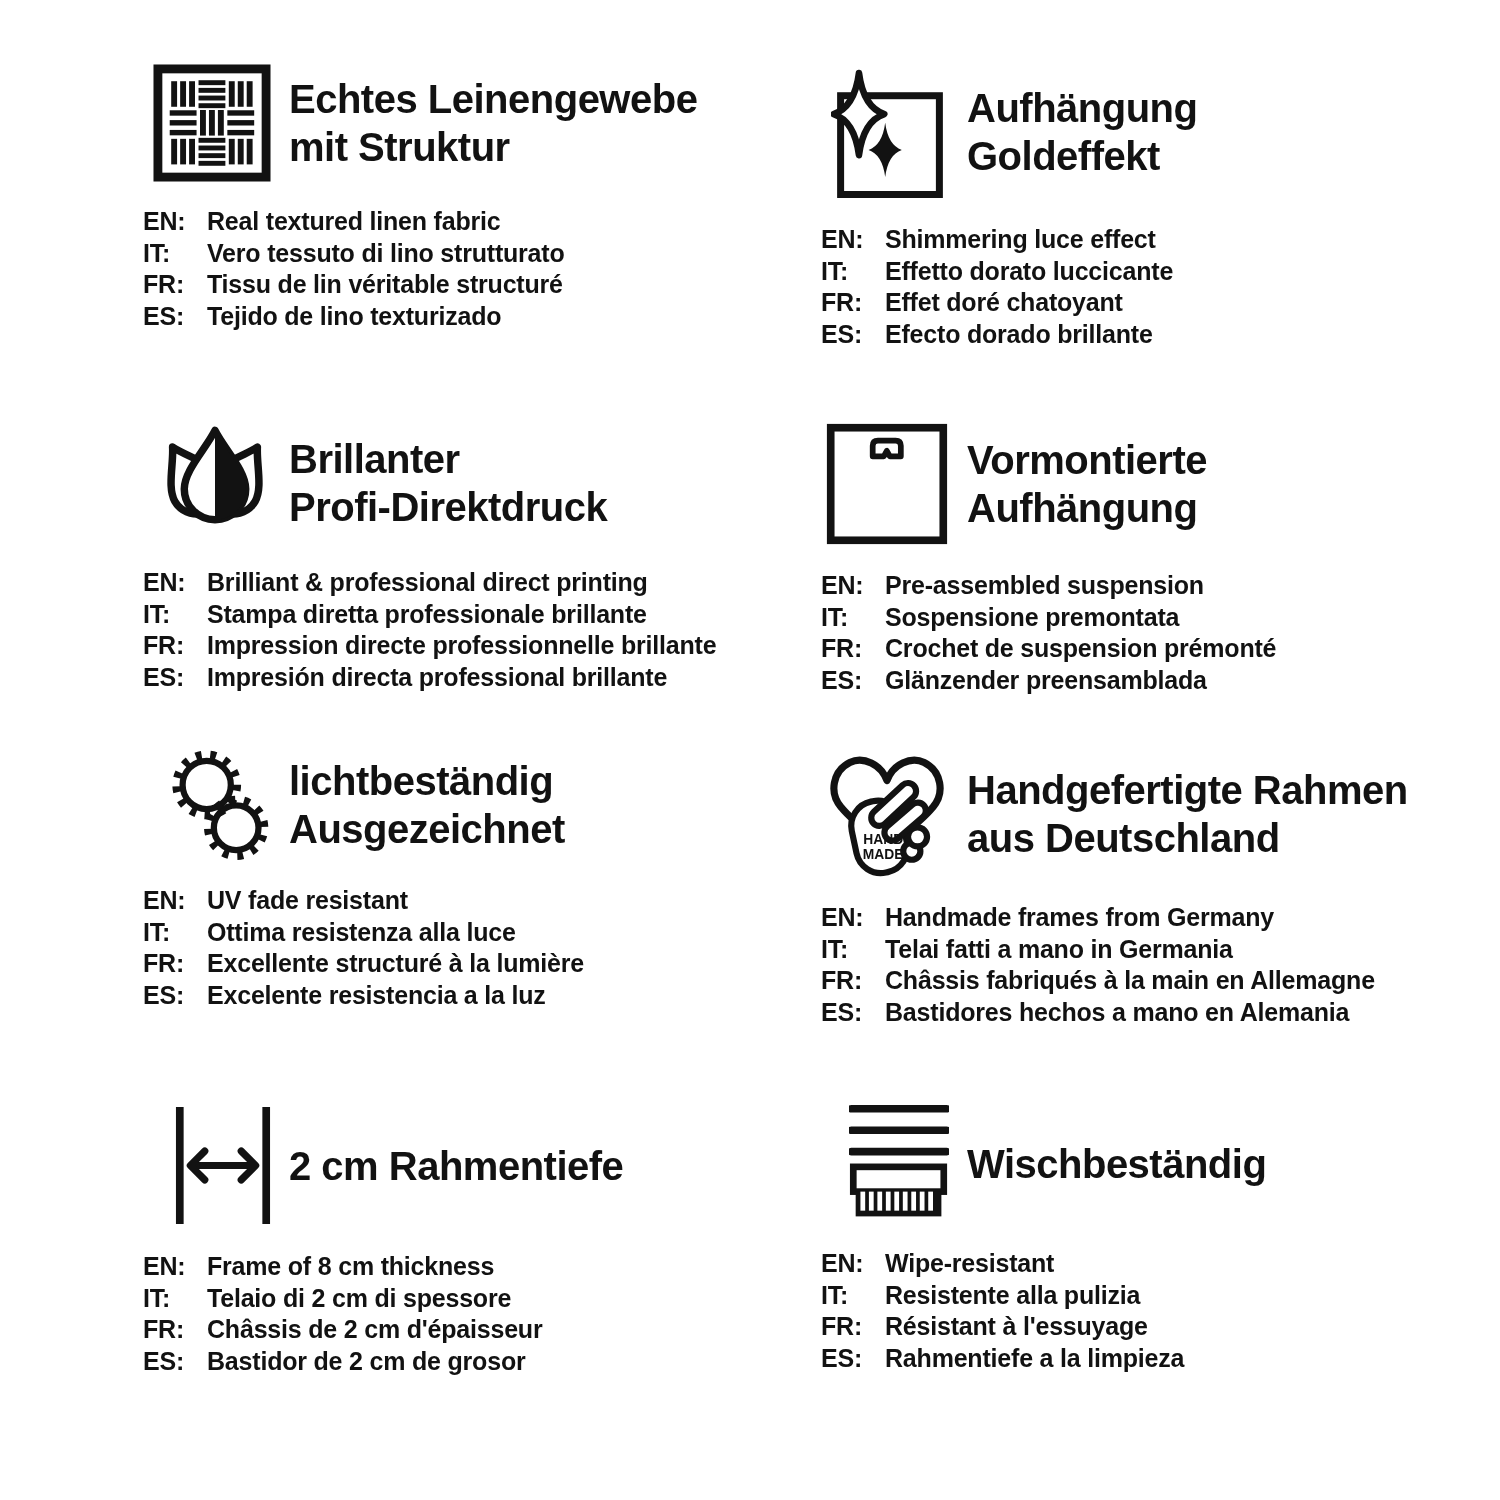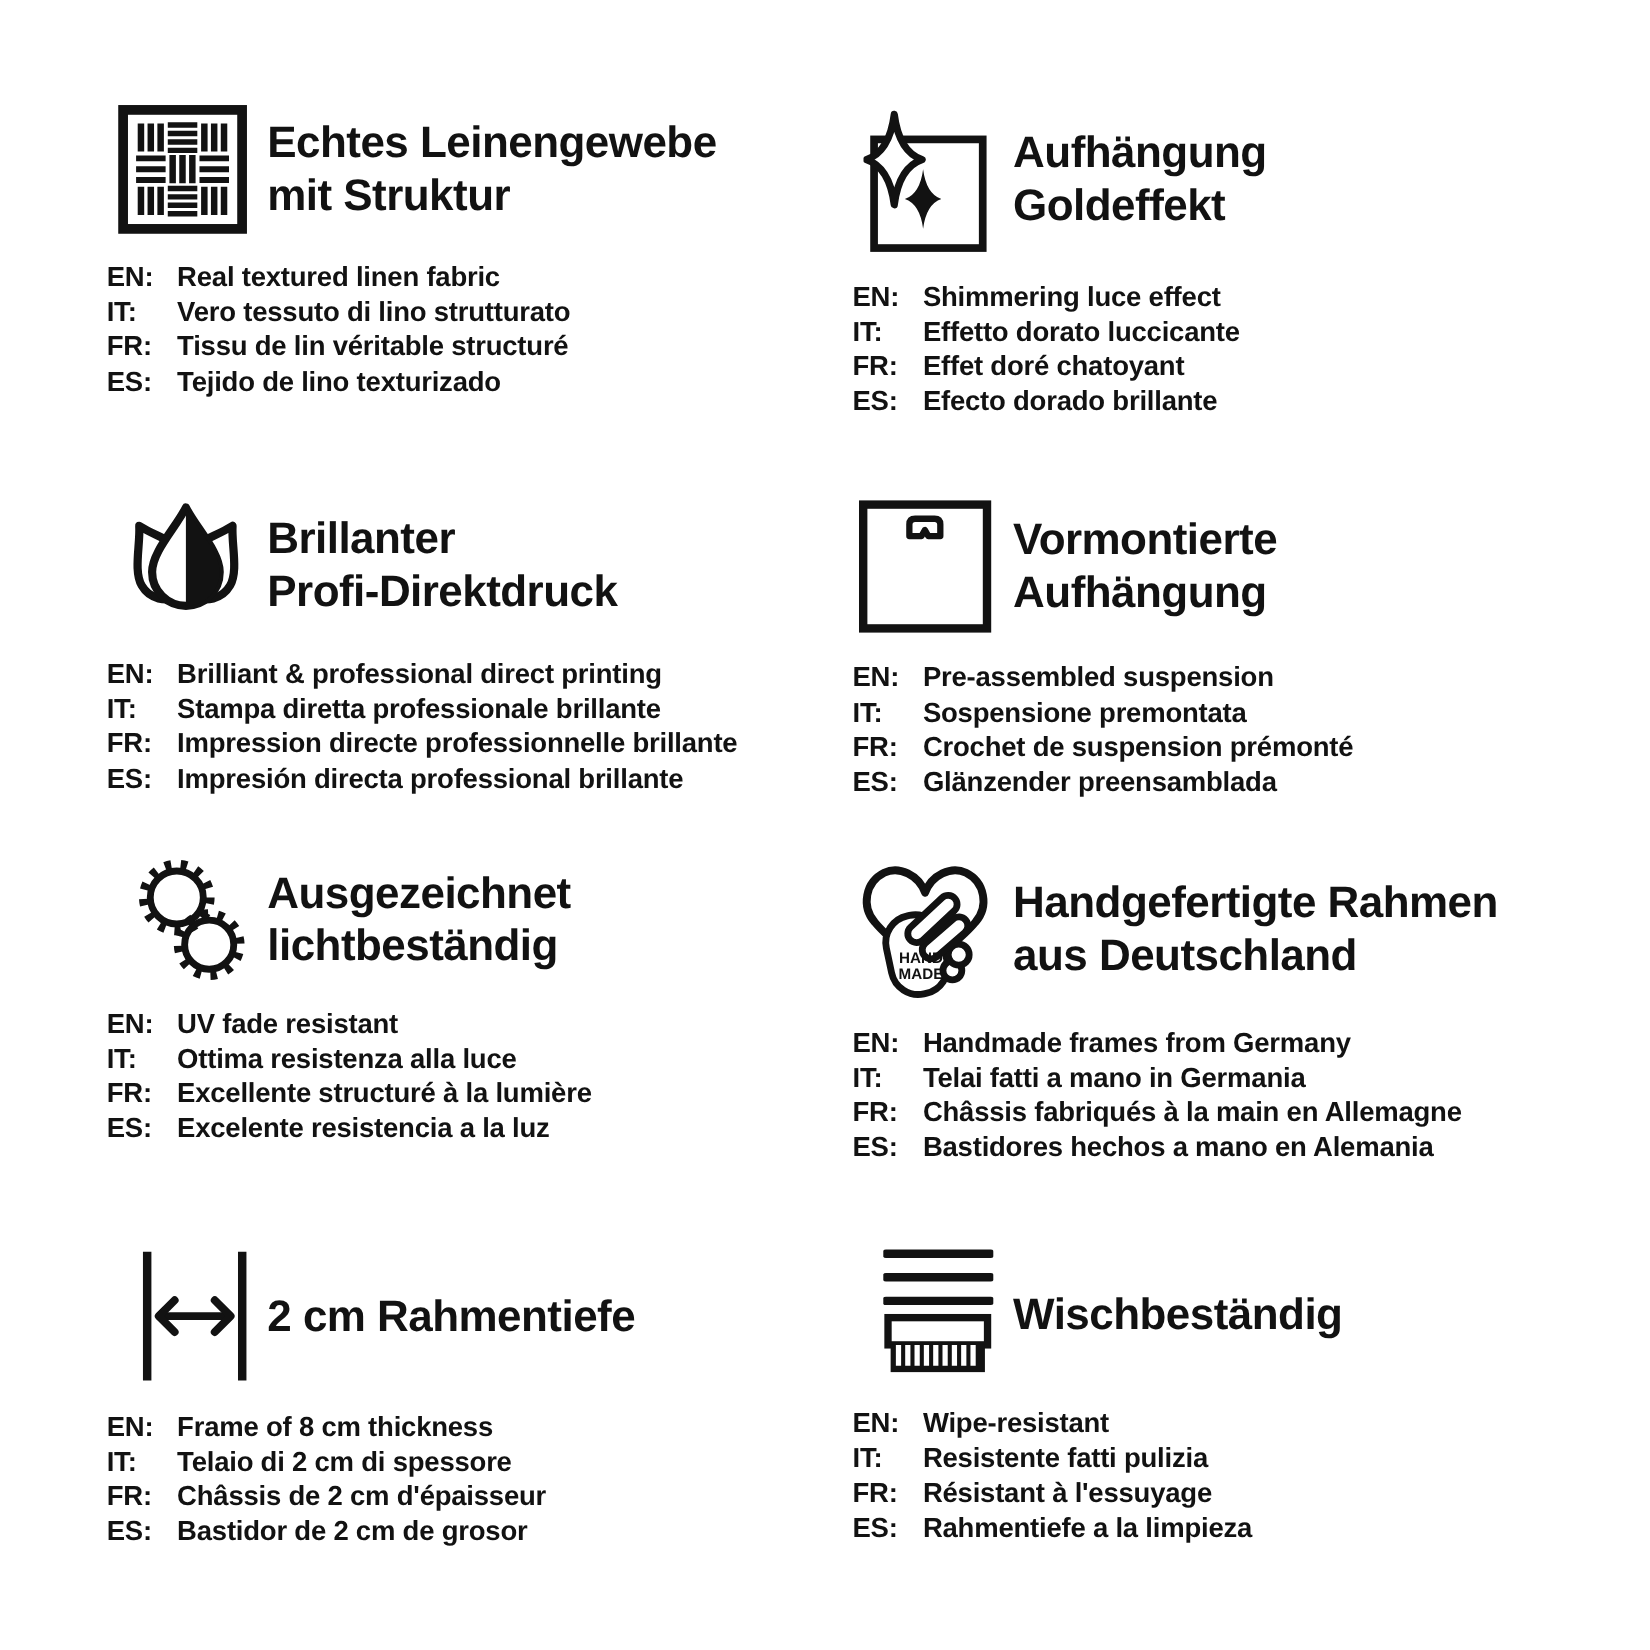--- a/index.html
+++ b/index.html
@@ -8,22 +8,23 @@
     background: #ffffff;
     color: #121212;
     font-family: "Liberation Sans", "DejaVu Sans", sans-serif;
     overflow: hidden;
   }
   .sheet {
     display: grid;
     grid-template-columns: 618px 640px;
     column-gap: 60px;
     grid-template-rows: 358px 327px 355px auto;
-    padding: 95px 0 0 97px;
+    padding: 64px 0 0 97px;
     box-sizing: border-box;
+    margin-left: 46px;
   }
   .feature { }
   .head { display: flex; align-items: center; gap: 18px; }
   .icon { flex: 0 0 128px; display: flex; align-items: center; justify-content: flex-end; }
   .icon svg { display: block; }
   .title {
     margin: 0;
     font-size: 40px; line-height: 48px;
     font-weight: 800; letter-spacing: -0.5px;
     color: #121212;
@@ -215,22 +216,22 @@
         <svg width="100" height="112" viewBox="0 0 112 125" aria-hidden="true">
           <g fill="none" stroke="#121212">
             <circle cx="40" cy="40" r="27" stroke-width="7"></circle>
             <circle cx="40" cy="40" r="34" stroke-width="9" stroke-dasharray="6.6 9.8"></circle>
             <circle cx="73" cy="88" r="25" stroke-width="7"></circle>
             <circle cx="73" cy="88" r="31.5" stroke-width="9" stroke-dasharray="6.6 9.9" stroke-dashoffset="8"></circle>
           </g>
         </svg>
       </span>
       <h2 class="title">
+        <span class="tl">lichtbeständig</span>
         <span class="tl">Ausgezeichnet</span>
-        <span class="tl">lichtbeständig</span>
       </h2>
     </div>
     <div class="langs">
       <div class="lrow">
           <span class="lang">EN:</span>
           <span class="ltext">UV fade resistant</span>
         </div>
       <div class="lrow">
           <span class="lang">IT:</span>
           <span class="ltext">Ottima resistenza alla luce</span>
@@ -354,21 +355,21 @@
 
       </h2>
     </div>
     <div class="langs">
       <div class="lrow">
           <span class="lang">EN:</span>
           <span class="ltext">Wipe-resistant</span>
         </div>
       <div class="lrow">
           <span class="lang">IT:</span>
-          <span class="ltext">Resistente fatti pulizia</span>
+          <span class="ltext">Resistente alla pulizia</span>
         </div>
       <div class="lrow">
           <span class="lang">FR:</span>
           <span class="ltext">Résistant à l'essuyage</span>
         </div>
       <div class="lrow">
           <span class="lang">ES:</span>
           <span class="ltext">Rahmentiefe a la limpieza</span>
         </div>
     </div>

